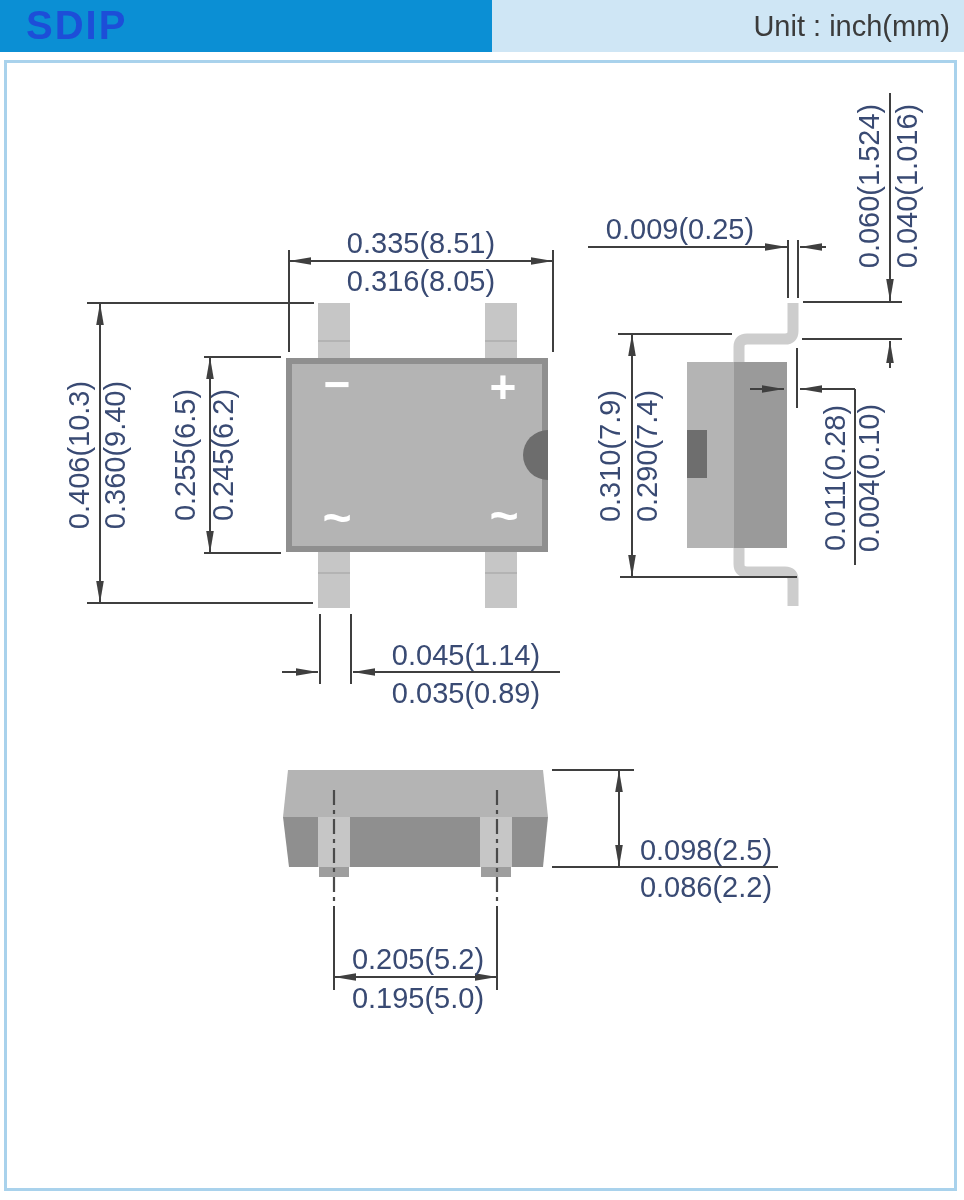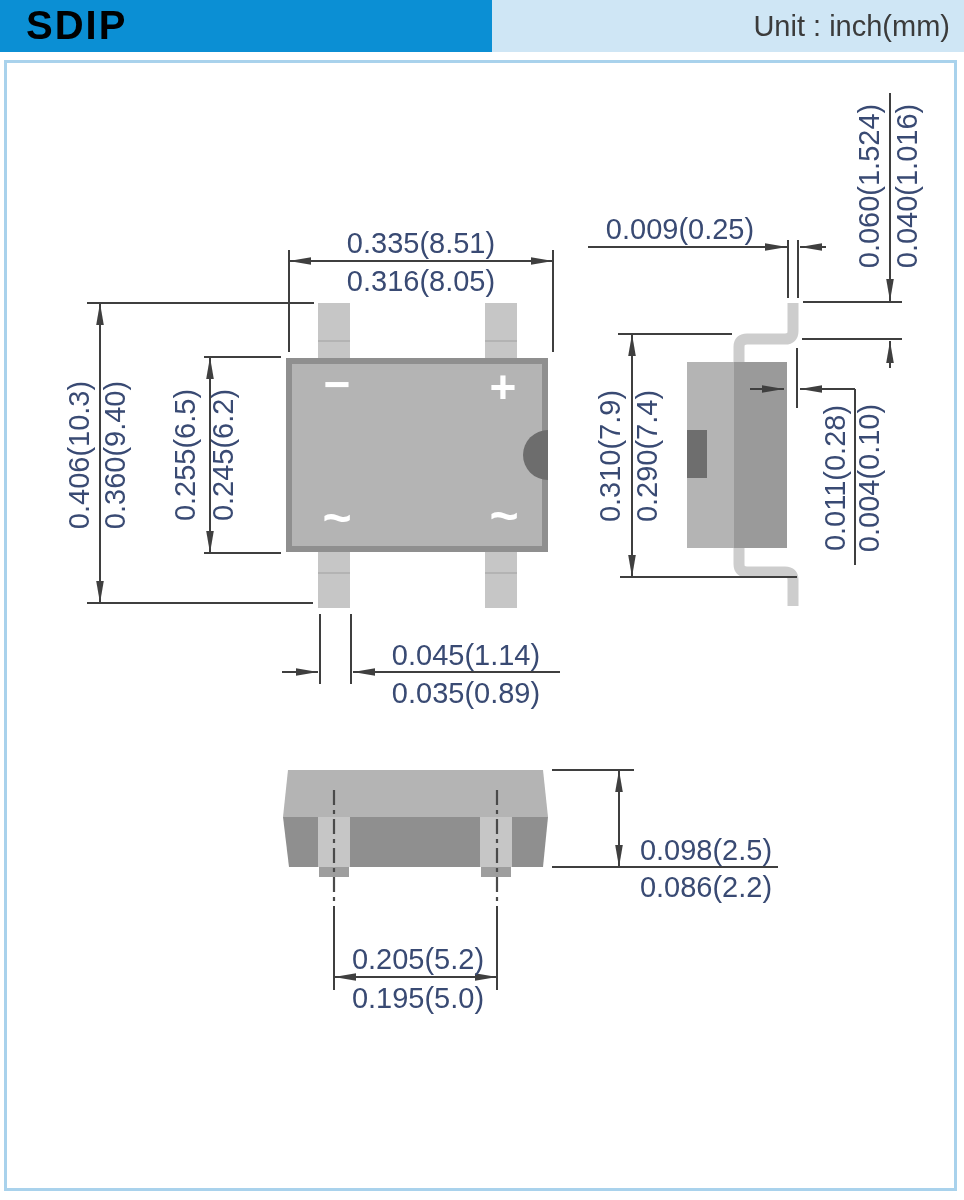--- a/index.html
+++ b/index.html
@@ -1,21 +1,21 @@
 <!DOCTYPE html>
 <html><head>
 <meta charset="utf-8">
 <style>
   html,body{margin:0;padding:0;background:#ffffff;}
   .page{position:relative;width:964px;height:1200px;background:#ffffff;overflow:hidden;
         font-family:"Liberation Sans",sans-serif;}
   .hdr-blue{position:absolute;left:0;top:0;width:492px;height:52px;background:#0b8fd4;}
   .hdr-light{position:absolute;left:492px;top:0;width:472px;height:52px;background:#cfe6f5;}
   .hdr-title{position:absolute;left:26px;top:0;height:52px;line-height:50px;
-             font-size:40px;font-weight:bold;color:#000000;letter-spacing:2px;text-align:right;}
+             font-size:40px;font-weight:bold;color:#1d4ed8;letter-spacing:2px;text-align:right;}
   .hdr-unit{position:absolute;right:14px;top:0;height:52px;line-height:52px;
             font-size:29px;color:#3b3b3b;}
   .frame{position:absolute;left:4px;top:60px;width:947px;height:1125px;
          border:3px solid #a9d2ec;background:#ffffff;}
   svg.draw{position:absolute;left:0;top:0;width:964px;height:1200px;}
   .ln{stroke:#3f3f3f;stroke-width:2;fill:none;}
   .cl{stroke:#4a4a4a;stroke-width:2.2;fill:none;stroke-dasharray:15 5 4 5;}
   .dt{font-family:"Liberation Sans",sans-serif;font-size:29px;fill:#394a73;}
   .mark{font-family:"Liberation Sans",sans-serif;font-weight:bold;fill:#ffffff;}
 </style>

